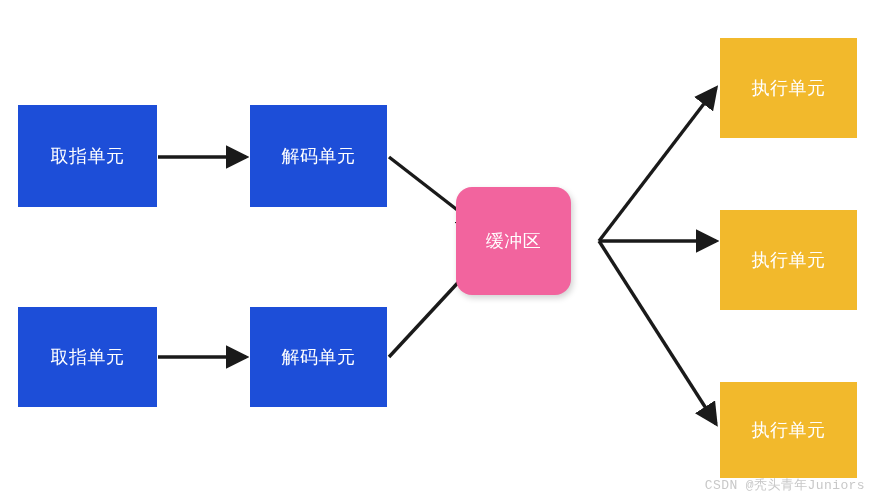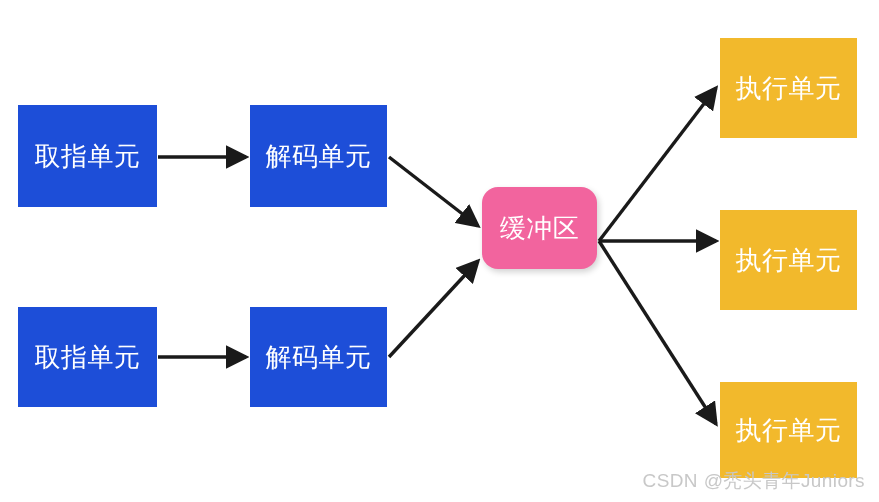--- a/index.html
+++ b/index.html
@@ -24,45 +24,46 @@
     width: 879px;
     height: 502px;
     pointer-events: none;
   }
   .node {
     position: absolute;
     display: flex;
     align-items: center;
     justify-content: center;
     color: #ffffff;
-    font-size: 26px;
+    font-size: 18px;
     line-height: 1;
     letter-spacing: 0.5px;
     white-space: nowrap;
     box-sizing: border-box;
   }
   .node-fetch, .node-decode {
     background: #1d4ed8;
   }
   .node-exec {
     background: #f2b92c;
   }
   .node-buffer {
     background: #f2649e;
     border-radius: 16px;
     box-shadow: 2px 3px 6px rgba(0,0,0,0.18);
   }
   .watermark {
     position: absolute;
     right: 14px;
     bottom: 8px;
-    font-size: 19px;
+    font-size: 13px;
     color: #c8c8c8;
     letter-spacing: 0.4px;
     white-space: nowrap;
+    font-family: Liberation Mono, monospace;
   }
 </style>
 </head>
 <body>
 
 <div id="canvas">
 
   <svg id="edges" viewBox="0 0 879 502" xmlns="http://www.w3.org/2000/svg">
     <defs>
       <marker id="arrowhead" markerWidth="7" markerHeight="7" refX="6" refY="3.5" orient="auto" markerUnits="strokeWidth">
@@ -86,21 +87,21 @@
       </div>
       <div class="node node-decode" style="left: 250px; top: 105px; width: 137px; height: 102px;">
         <span>解码单元</span>
       </div>
       <div class="node node-fetch" style="left: 18px; top: 307px; width: 139px; height: 100px;">
         <span>取指单元</span>
       </div>
       <div class="node node-decode" style="left: 250px; top: 307px; width: 137px; height: 100px;">
         <span>解码单元</span>
       </div>
-      <div class="node node-buffer" style="left: 482px; top: 187px; width: 115px; height: 82px;">
+      <div class="node node-buffer" style="left: 456px; top: 187px; width: 115px; height: 108px;">
         <span>缓冲区</span>
       </div>
       <div class="node node-exec" style="left: 720px; top: 38px; width: 137px; height: 100px;">
         <span>执行单元</span>
       </div>
       <div class="node node-exec" style="left: 720px; top: 210px; width: 137px; height: 100px;">
         <span>执行单元</span>
       </div>
       <div class="node node-exec" style="left: 720px; top: 382px; width: 137px; height: 96px;">
         <span>执行单元</span>

